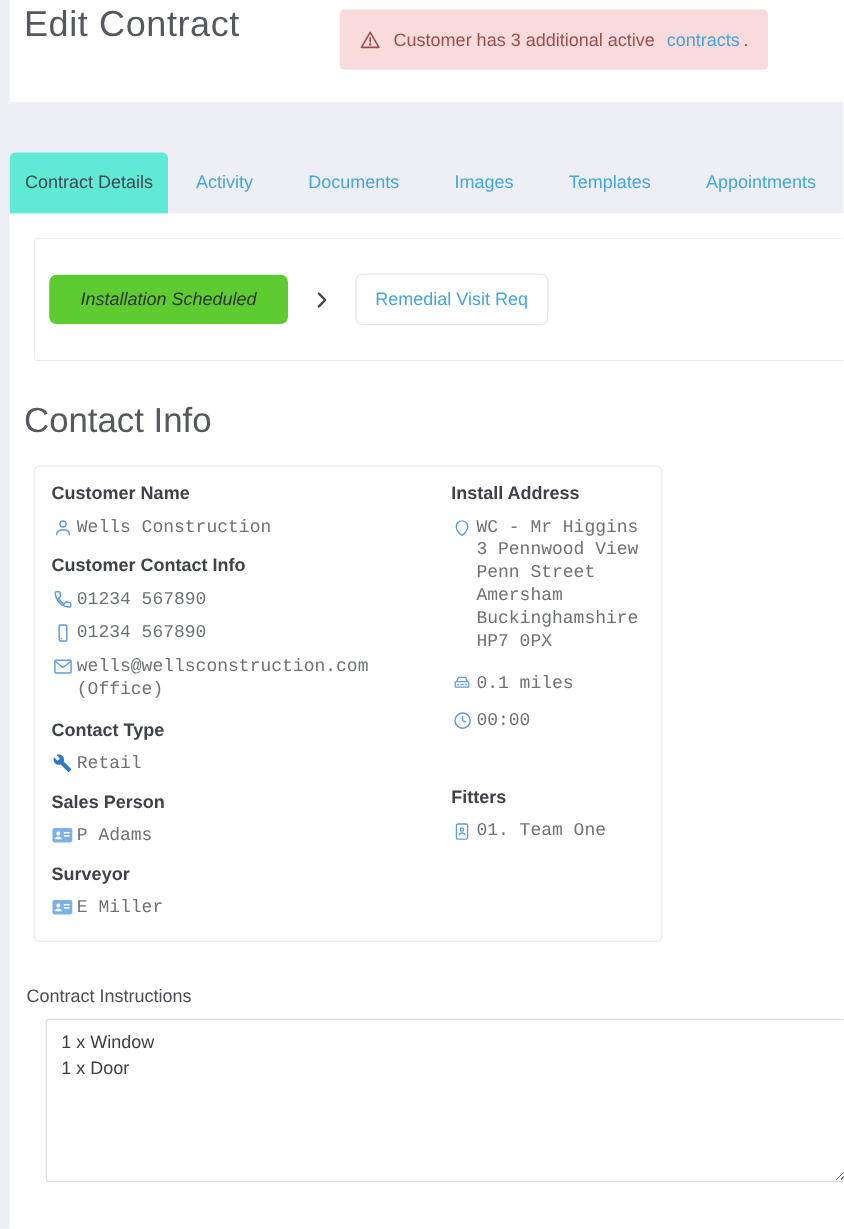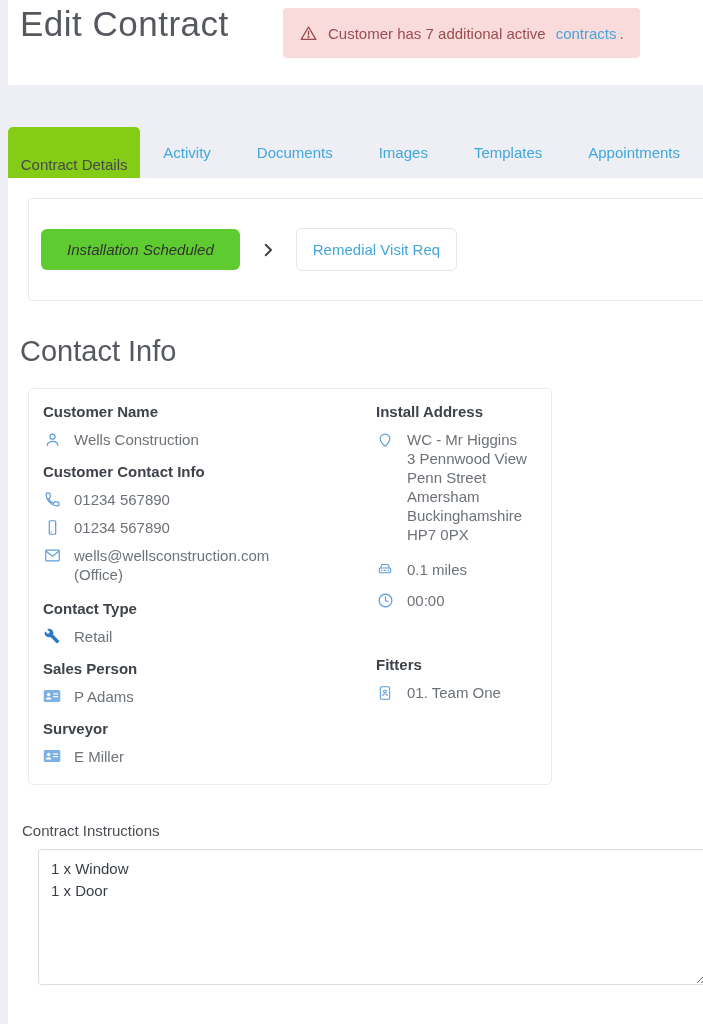--- a/index.html
+++ b/index.html
@@ -4,52 +4,52 @@
 <style>
   * { margin:0; padding:0; box-sizing:border-box; }
   html,body { width:703px; height:1024px; overflow:hidden; background:#ffffff;
     font-family:"Liberation Sans", sans-serif; position:relative; }
 
   .left-strip { position:absolute; left:0; top:0; bottom:0; width:8px; background:#edeff4; z-index:3; }
   .tab-band   { position:absolute; left:0; top:85px; width:703px; height:93px; background:#edeff4; z-index:1; }
 
   
   .header { position:absolute; left:8px; top:0; right:0; height:85px; background:#fff; z-index:2; }
-  .page-title { position:absolute; left:12px; top:4px; font-size:35px; font-weight:300;
+  .page-title { position:absolute; left:12px; top:4px; font-size:30px; font-weight:300;
     color:#55585e; letter-spacing:0.5px; }
   .alert { position:absolute; left:275px; top:8px; height:50px; display:flex; align-items:center;
     gap:10px; background:#fadbdb; border-radius:4px; padding:0 16px; font-size:15px; color:#9c4d50; }
   .alert a { color:#45a4de; text-decoration:none; cursor:pointer; }
   .alert .suffix { margin-left:-7px; }
 
   
   .tabs { position:absolute; left:8px; top:127px; right:0; height:51px; display:flex;
     align-items:center; z-index:2; white-space:nowrap; }
   .tab { font-size:15px; color:#41a7dd; padding:0 23px; cursor:pointer; text-decoration:none; }
-  .tab.active { background:#84cc16; color:#46494f; width:164px; height:51px; line-height:51px;
-    text-align:center; border-radius:5px 5px 0 0; padding:12px; }
+  .tab.active { background:#5eead4; color:#46494f; width:164px; height:51px; line-height:51px;
+    text-align:center; border-radius:5px 5px 0 0; padding:0; }
 
   
   .content { position:absolute; left:8px; top:178px; right:0; bottom:0; background:#fff; z-index:2; }
 
   .status-card { margin:20px 0 0 20px; border:1px solid #e7ebf0; border-right:none;
     border-radius:4px 0 0 4px; padding:29px 12px; display:flex; align-items:center; }
   .btn-status-current { background:#5ecb31; border:none; color:#333; font-size:15px;
     padding:12px 26px; border-radius:6px; cursor:pointer; font-family:inherit;font-style:italic; }
   .chevron { margin:0 19px; display:flex; align-items:center; }
   .btn-status-next { background:#fff; border:1px solid #e3e7eb; color:#41a7dd; font-size:15px;
     padding:12px 16px; border-radius:6px; cursor:pointer; font-family:inherit; }
 
   .section-title { margin:34px 0 0 12px; font-size:29px; font-weight:300; color:#55585e; }
 
   .info-card { margin:20px 0 0 20px; width:524px; border:1px solid #e7ebf0; border-radius:5px;
     padding:14px 0 18px 14px; display:grid; grid-template-columns:333px 1fr; }
   .f-label { font-size:15px; font-weight:bold; color:#3e4349; line-height:18px; margin-top:14px; }
   .f-label.first { margin-top:0; }
-  .row { display:flex; gap:13px; margin-top:9px; font-size:15px; color:#6d7278; line-height:19px; }
+  .row { display:flex; gap:3px; margin-top:9px; font-size:15px; color:#6d7278; line-height:19px;font-family:Liberation Mono, monospace; }
   .row .ic { width:18px; min-width:18px; display:flex; justify-content:center; margin-top:1px; }
   .email-text { max-width:242px; }
   .mb-lg { margin-bottom:16px; }
   .addr-line { display:block; }
   .row.car { margin-top:16px; }
   .row.clock { margin-top:12px; }
   .f-label.fitters { margin-top:46px; }
 
   .instructions-label { margin:36px 0 8px 14px; font-size:15px; color:#4a4e54; line-height:20px; }
   .instructions-area { margin-left:30px; width:668px; height:136px; border:1px solid #d9dde2;
@@ -67,21 +67,21 @@
 <div class="header">
   <h1 class="page-title">Edit Contract</h1>
   <div class="alert">
     <span class="ic">
       <svg width="19" height="19" viewBox="0 0 24 24" fill="none" stroke="#9c4d50" stroke-width="1.7" stroke-linejoin="round" stroke-linecap="round">
         <path d="M12 3.8 L2.8 19.5 h18.4 Z"></path>
           <line x1="12" y1="9.5" x2="12" y2="13.8"></line>
           <circle cx="12" cy="16.6" r="0.5" fill="#9c4d50"></circle>
       </svg>
     </span>
-    <span>Customer has 7 additional active</span>
+    <span>Customer has 3 additional active</span>
     <a>contracts</a>
     <span class="suffix">.</span>
   </div>
 </div>
 
 <nav class="tabs">
   <a class="tab active">Contract Details</a>
   <a class="tab">Activity</a>
   <a class="tab">Documents</a>
   <a class="tab">Images</a>

